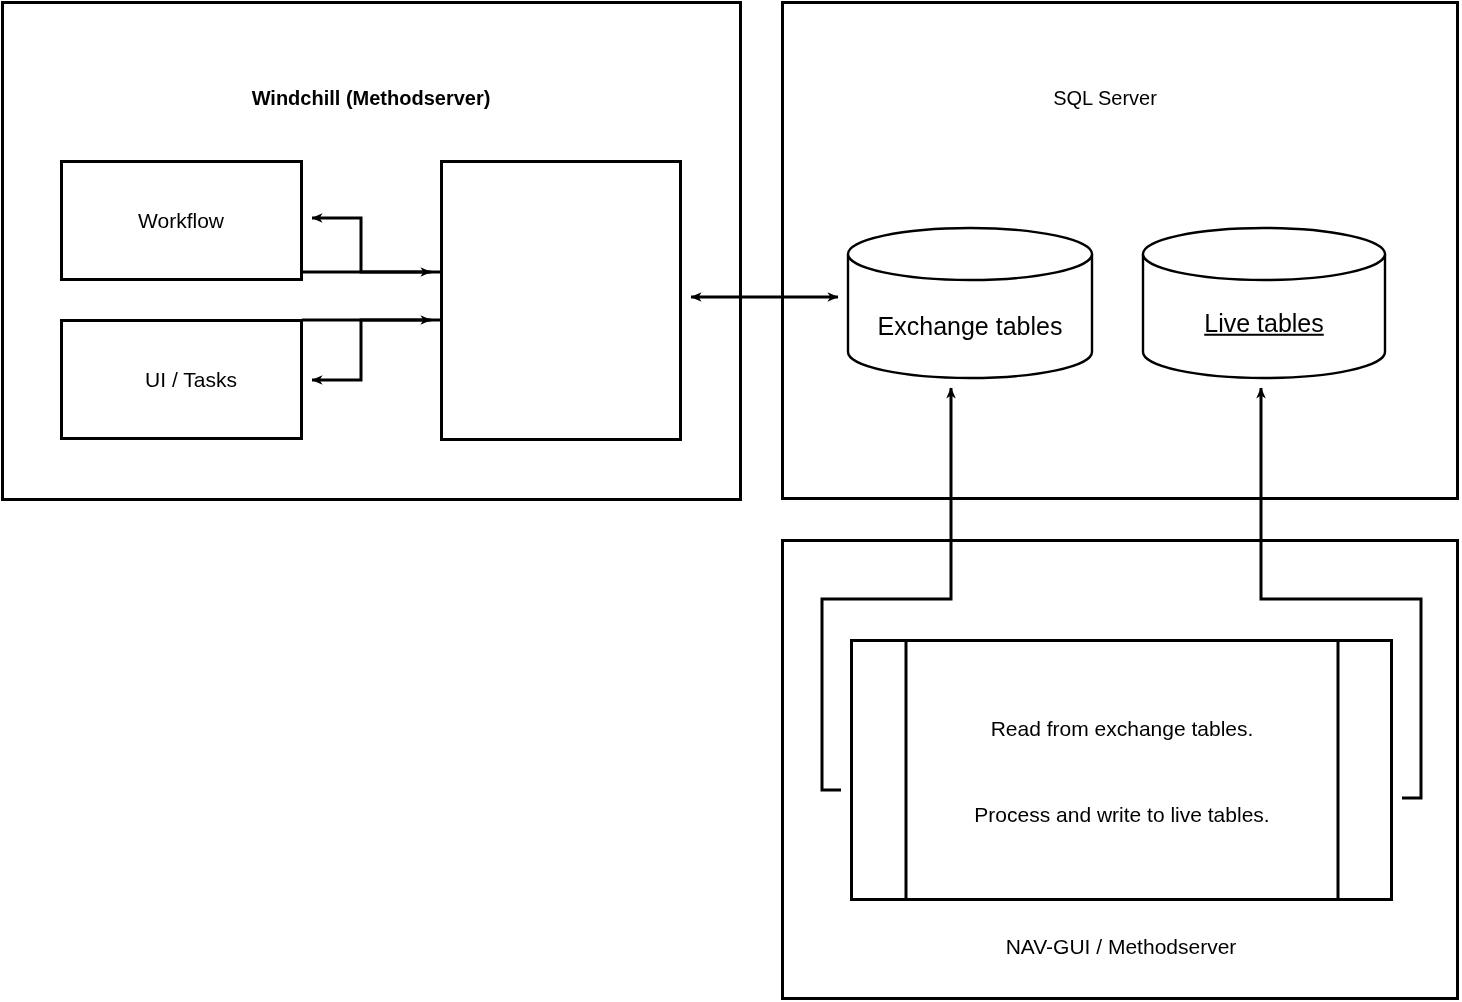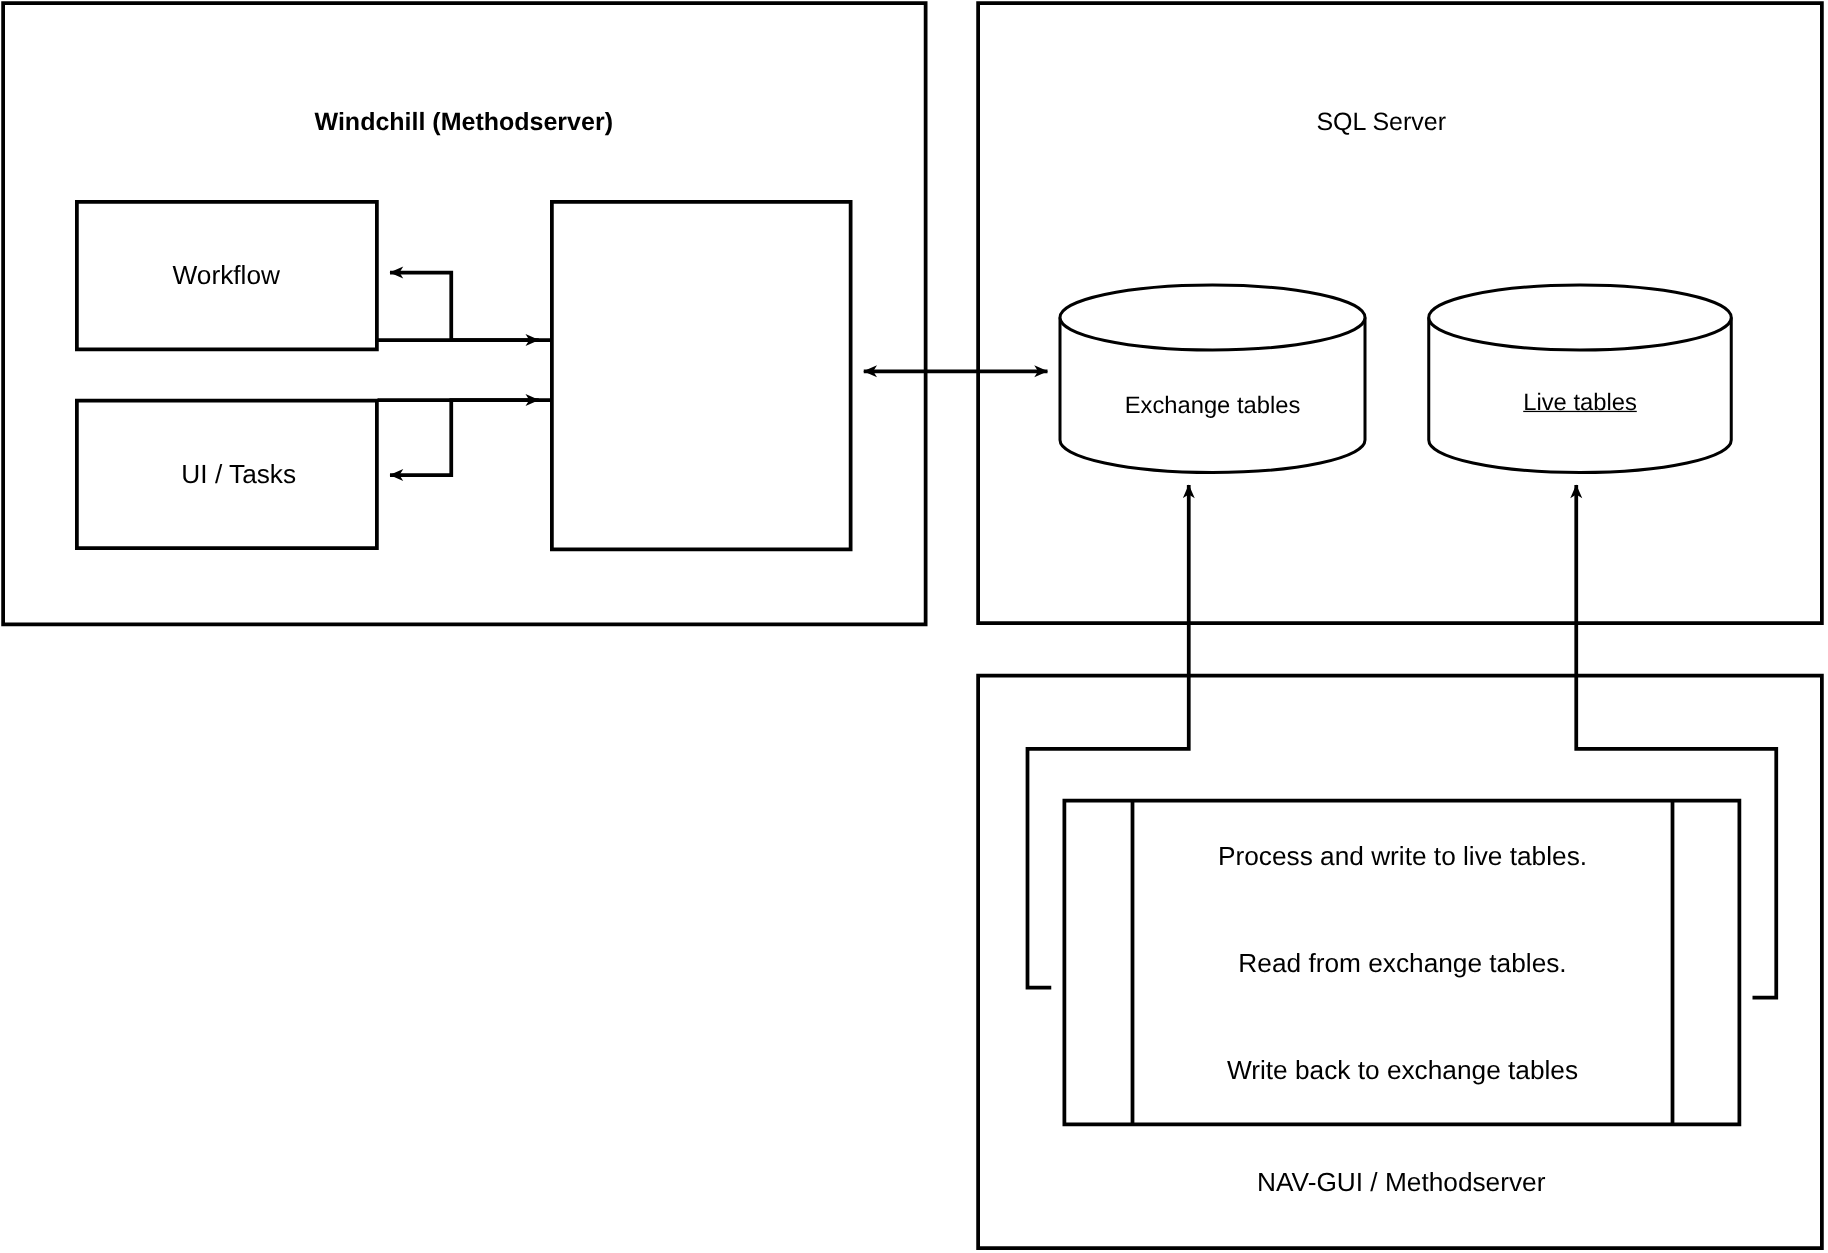--- a/index.html
+++ b/index.html
@@ -32,21 +32,21 @@
     white-space: pre;
     pointer-events: none;
   }
   .panel-title {
     font-size: 20px;
   }
   .box-label {
     font-size: 21px;
   }
   .cyl-label {
-    font-size: 19px;
+    font-size: 25px;
   }
   .process-label {
     font-size: 21px;
     line-height: 1.36;
   }
   .center-x {
     transform: translateX(-50%);
   }
   .center-xy {
     transform: translate(-50%, -50%);
@@ -115,20 +115,19 @@
   <div class="lbl box-label center-xy" style="left:191px; top:380px;">UI / Tasks</div>
 
 
   <div class="lbl panel-title center-x" style="left:1105px; top:85px;">SQL Server</div>
 
   <div class="lbl cyl-label center-xy" style="left:970px; top:326px;">Exchange tables</div>
 
   <div class="lbl cyl-label center-xy" style="left:1264px; top:323px;text-decoration:underline;">Live tables</div>
 
   <div class="lbl process-label center-xy" style="left:1122px; top:772px;">
+    <div>Read from exchange tables.</div>
     <div>Process and write to live tables.</div>
-    <div>Read from exchange tables.</div>
-    <div>Write back to exchange tables</div>
   </div>
 
   <div class="lbl panel-title center-x" style="left:1121px; top:933px; font-size:21px;">NAV-GUI / Methodserver</div>
 
 </div>
 
 </body></html>

